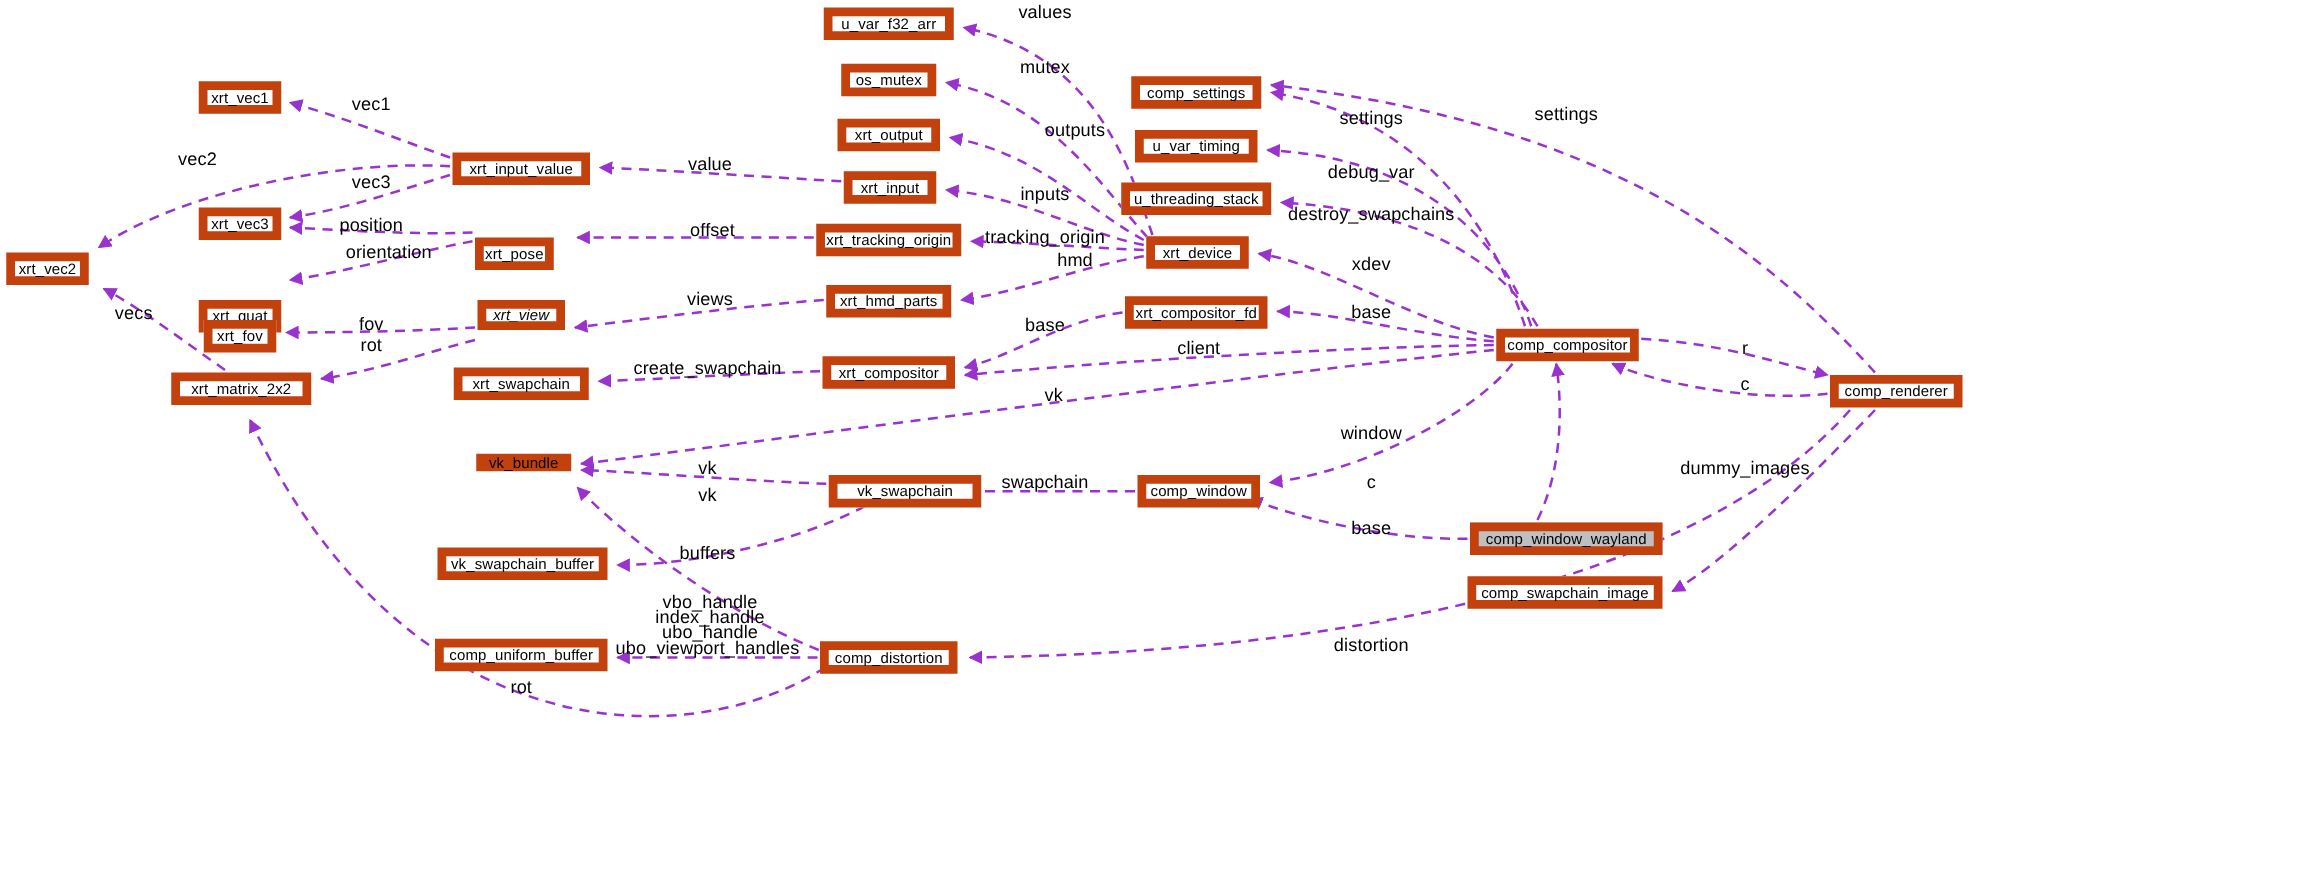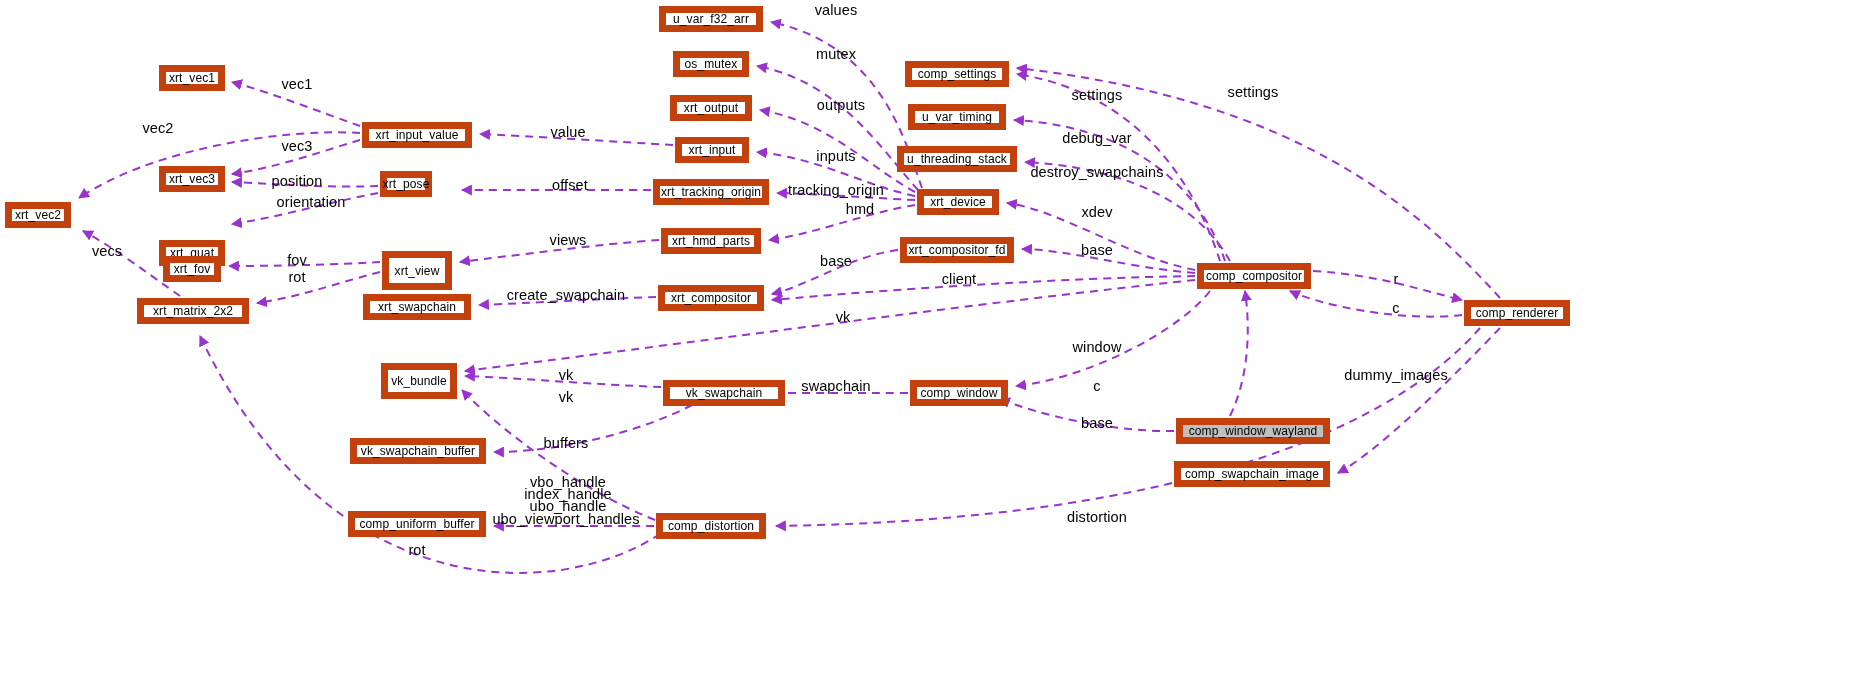--- a/index.html
+++ b/index.html
@@ -162,30 +162,30 @@
   </div>
   <div class="node" style="left:163px;top:256px;width:58px;height:26px;">
     <span>xrt_fov</span>
   </div>
   <div class="node" style="left:137px;top:298px;width:112px;height:26px;">
     <span>xrt_matrix_2x2</span>
   </div>
   <div class="node" style="left:362px;top:122px;width:110px;height:26px;">
     <span>xrt_input_value</span>
   </div>
-  <div class="node" style="left:380px;top:171px;width:52px;height:26px;">
+  <div class="node" style="left:380px;top:190px;width:63px;height:26px;">
     <span>xrt_pose</span>
   </div>
-  <div class="node" style="left:382px;top:251px;width:70px;height:39px;">
+  <div class="node" style="left:382px;top:240px;width:70px;height:24px;font-style:italic;">
     <span>xrt_view</span>
   </div>
   <div class="node" style="left:363px;top:294px;width:108px;height:26px;">
     <span>xrt_swapchain</span>
   </div>
-  <div class="node" style="left:381px;top:363px;width:76px;height:36px;">
+  <div class="node" style="left:381px;top:363px;width:76px;height:14px;">
     <span>vk_bundle</span>
   </div>
   <div class="node" style="left:350px;top:438px;width:136px;height:26px;">
     <span>vk_swapchain_buffer</span>
   </div>
   <div class="node" style="left:348px;top:511px;width:138px;height:26px;">
     <span>comp_uniform_buffer</span>
   </div>
   <div class="node" style="left:659px;top:6px;width:104px;height:26px;">
     <span>u_var_f32_arr</span>
@@ -252,21 +252,21 @@
   <div class="edge-label" style="left:297px;top:202px;padding-left:28px;">orientation</div>
   <div class="edge-label" style="left:107px;top:251px;">vecs</div>
   <div class="edge-label" style="left:297px;top:260px;">fov</div>
   <div class="edge-label" style="left:297px;top:277px;">rot</div>
   <div class="edge-label" style="left:568px;top:132px;">value</div>
   <div class="edge-label" style="left:570px;top:185px;">offset</div>
   <div class="edge-label" style="left:568px;top:240px;">views</div>
   <div class="edge-label" style="left:566px;top:295px;">create_swapchain</div>
   <div class="edge-label" style="left:836px;top:10px;">values</div>
   <div class="edge-label" style="left:836px;top:54px;">mutex</div>
-  <div class="edge-label" style="left:841px;top:105px;text-align:right;">outputs</div>
+  <div class="edge-label" style="left:860px;top:105px;text-align:right;">outputs</div>
   <div class="edge-label" style="left:836px;top:156px;">inputs</div>
   <div class="edge-label" style="left:836px;top:190px;">tracking_origin</div>
   <div class="edge-label" style="left:836px;top:209px;margin-left:24px;">hmd</div>
   <div class="edge-label" style="left:836px;top:261px;">base</div>
   <div class="edge-label" style="left:843px;top:317px;">vk</div>
   <div class="edge-label" style="left:566px;top:375px;">vk</div>
   <div class="edge-label" style="left:566px;top:397px;">vk</div>
   <div class="edge-label" style="left:566px;top:443px;">buffers</div>
   <div class="edge-label" style="left:836px;top:386px;">swapchain</div>
   <div class="edge-label" style="left:1097px;top:95px;">settings</div>

